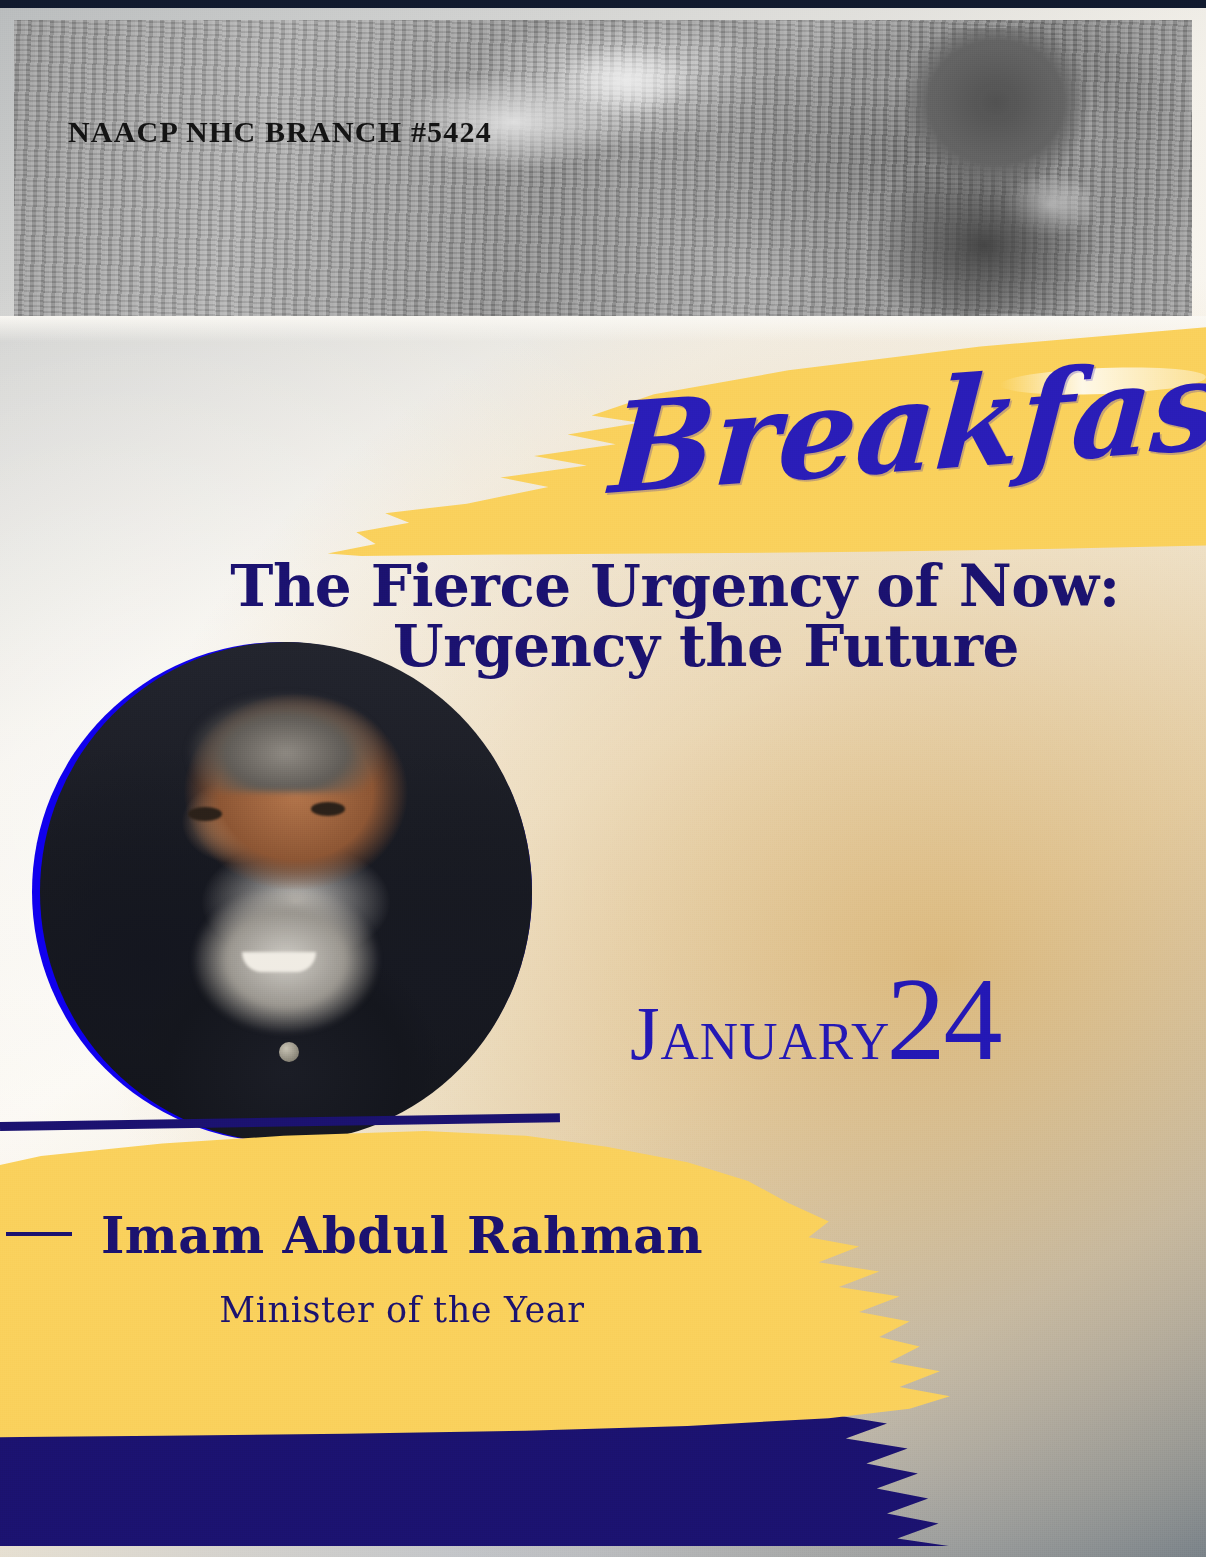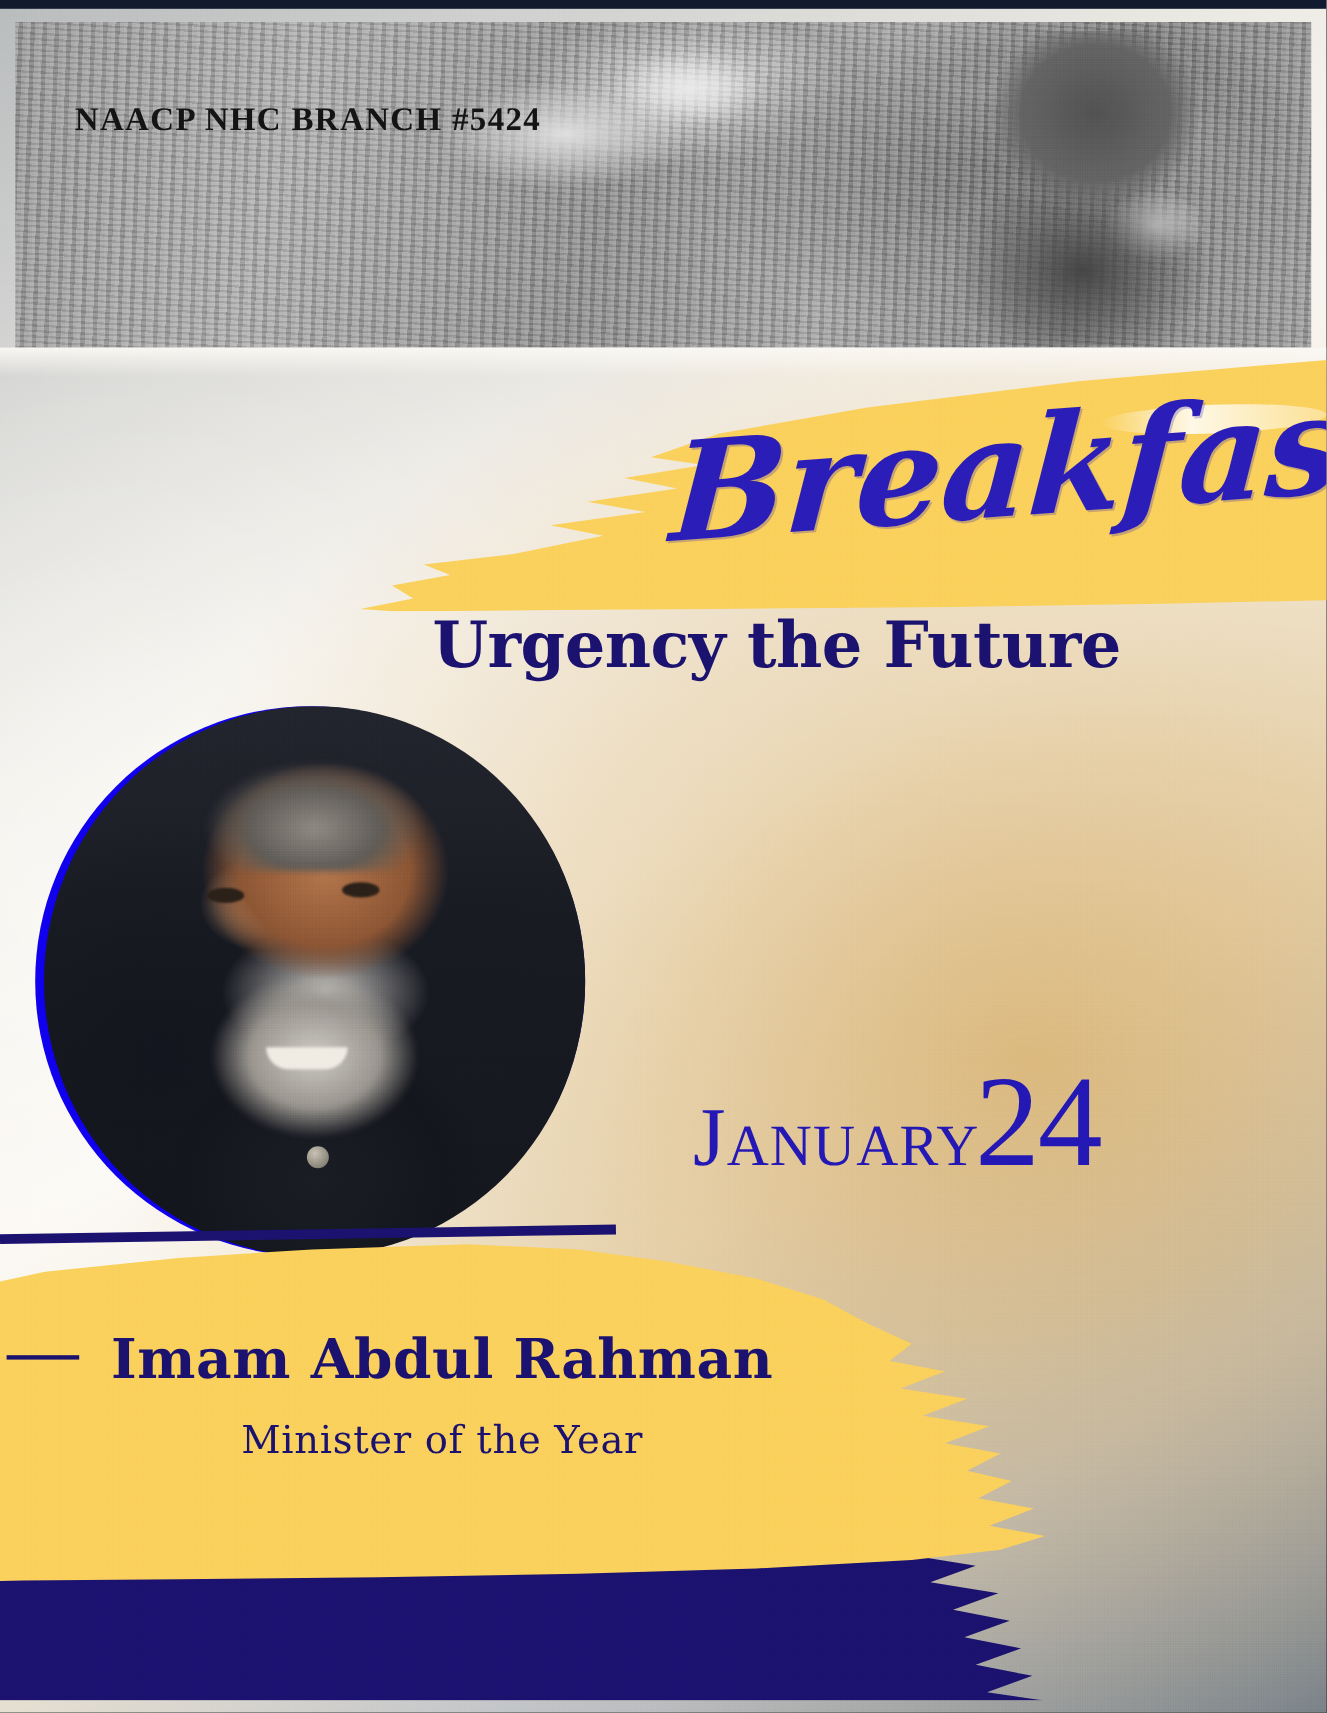--- a/index.html
+++ b/index.html
@@ -78,21 +78,21 @@
     );
   }
   .brush-top-wisp{
     position:absolute; left:1000px; top:368px; width:206px; height:26px; z-index:9;
     background:linear-gradient(90deg, rgba(255,255,255,0), rgba(255,255,255,.85) 40%, rgba(255,255,255,.35));
     transform:rotate(-2.2deg); border-radius:50%;
   }
 
   
   .branch{
-    position:absolute; left:68px; top:92px; z-index:14;
+    position:absolute; left:68px; top:115px; z-index:14;
     font-family:"Liberation Serif", serif; font-weight:bold;
     font-size:30px; letter-spacing:1.2px; color:#141414; white-space:nowrap;text-align:center;
   }
   .headline{position:absolute; left:0; top:150px; width:640px; z-index:14;}
   .headline .ln{
     color:#1B1270; font-family:"Liberation Serif", serif; font-weight:bold;
     line-height:.80; margin:0; white-space:nowrap;
     transform:scaleX(1.02);
   }
   .ln-dr   {font-size:108px; text-align:center; padding-right:140px;}
@@ -212,20 +212,21 @@
 
   <div class="brush-top"></div>
   <div class="brush-top-wisp"></div>
 
   <div class="branch">NAACP NHC BRANCH #5424</div>
 
 
   <div class="breakfast">Breakfast</div>
 
   <div class="theme">
+    <span class="l1">The Fierce Urgency of Now:</span>
     <span class="l2">Urgency the Future</span>
   </div>
 
   <div class="portrait-wrap">
     <div class="portrait-rim"></div>
     <div class="portrait">
       <div class="p-hair"></div>
       <div class="p-eye l"></div>
       <div class="p-eye r"></div>
       <div class="p-beard"></div>

